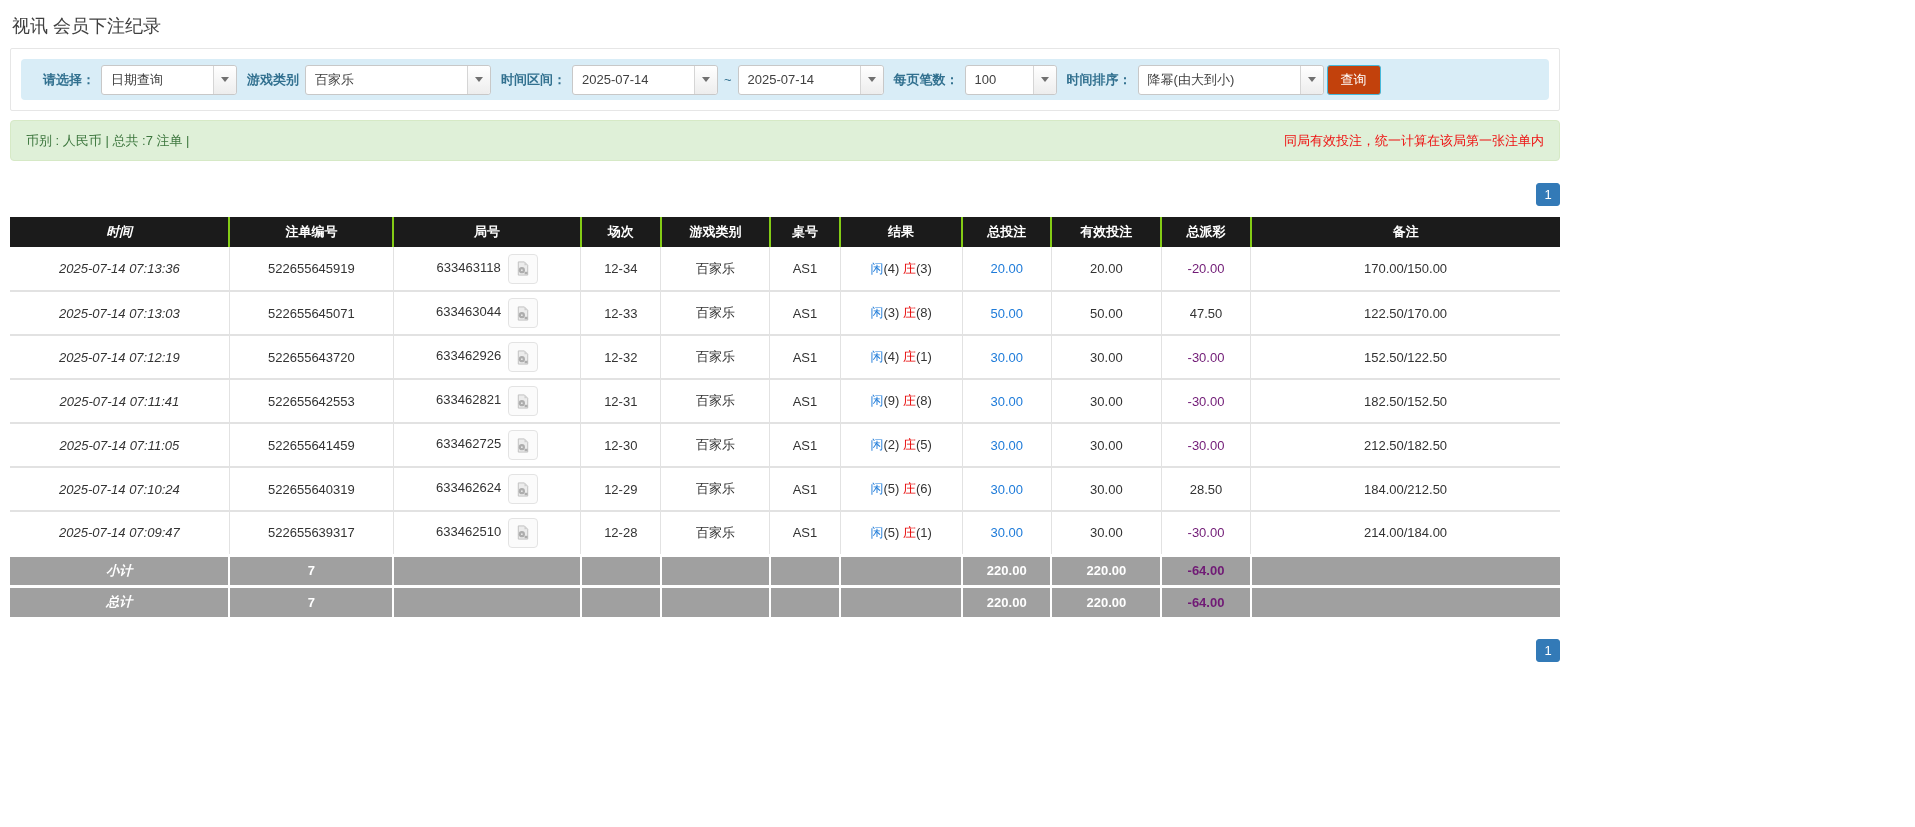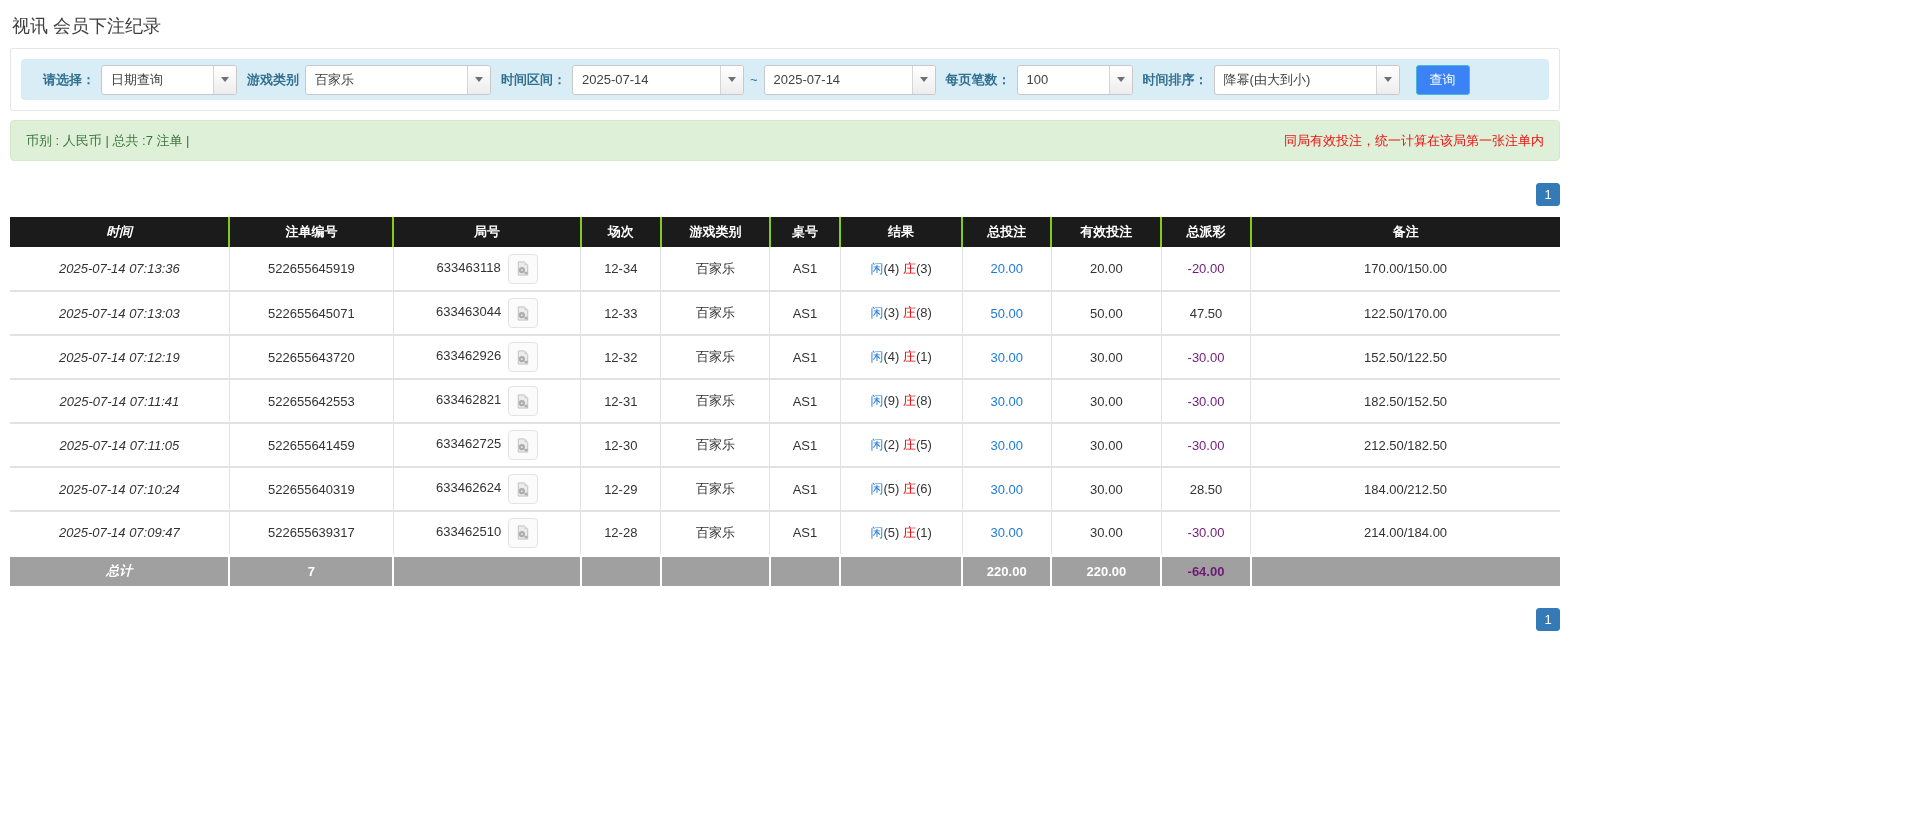--- a/index.html
+++ b/index.html
@@ -27,25 +27,25 @@
     height:30px; border:1px solid #c8c8c8; border-radius:3px; background:#fff;
     display:flex; align-items:stretch; cursor:pointer;
   }
   .combo .val { flex:1; display:flex; align-items:center; padding:0 9px; color:#404040; overflow:hidden; white-space:nowrap; }
   .combo .caret-btn {
     width:23px; border-left:1px solid #d5d5d5; border-radius:0 3px 3px 0;
     background:linear-gradient(#ffffff,#ededed);
     display:flex; align-items:center; justify-content:center;
   }
   .caret { width:0; height:0; border-left:4px solid transparent; border-right:4px solid transparent; border-top:5px solid #707070; }
-  .w130 { width:136px; } .w185 { width:186px; } .w145 { width:172px; } .w90 { width:116px; }
+  .w130 { width:136px; } .w185 { width:186px; } .w145 { width:146px; } .w90 { width:92px; }
 
   .btn-search {
-    height:30px; margin-left:16px; padding:0 13px;
-    background:#3b82f6; border:1px solid #46b8da; border-radius:3px;
+    height:30px; margin-left:3px; padding:0 13px;
+    background:#c2410c; border:1px solid #46b8da; border-radius:3px;
     color:#fff; font-size:13px; cursor:pointer;
     font-family:"Liberation Sans","DejaVu Sans",sans-serif;
   }
 
   
   .alert-bar {
     margin-top:9px; height:41px; padding:8px 15px;
     background:#dff0d8; border:1px solid #d6e9c6; border-radius:4px;
     display:flex; align-items:center; justify-content:space-between;
   }
@@ -335,32 +335,45 @@
           <td>12-28</td>
           <td>百家乐</td>
           <td>AS1</td>
           <td><span class="blue">闲</span>(5) <span class="red">庄</span>(1)</td>
           <td><span class="amt-link">30.00</span></td>
           <td>30.00</td>
           <td><span class="neg">-30.00</span></td>
           <td>214.00/184.00</td>
         </tr>
         <tr class="summary">
-          <td>总计</td>
+          <td>小计</td>
           <td>7</td>
           <td></td>
           <td></td>
           <td></td>
           <td></td>
           <td></td>
           <td>220.00</td>
           <td>220.00</td>
           <td><span class="neg">-64.00</span></td>
           <td></td>
         </tr>
+        <tr class="summary">
+          <td>总计</td>
+          <td>7</td>
+          <td></td>
+          <td></td>
+          <td></td>
+          <td></td>
+          <td></td>
+          <td>220.00</td>
+          <td>220.00</td>
+          <td><span class="neg">-64.00</span></td>
+          <td></td>
+        </tr>
       </tbody>
   </table>
 
   <div class="pager-row bottom">
     <button class="page-btn">1</button>
   </div>
 
 </div>
 
 </body></html>

